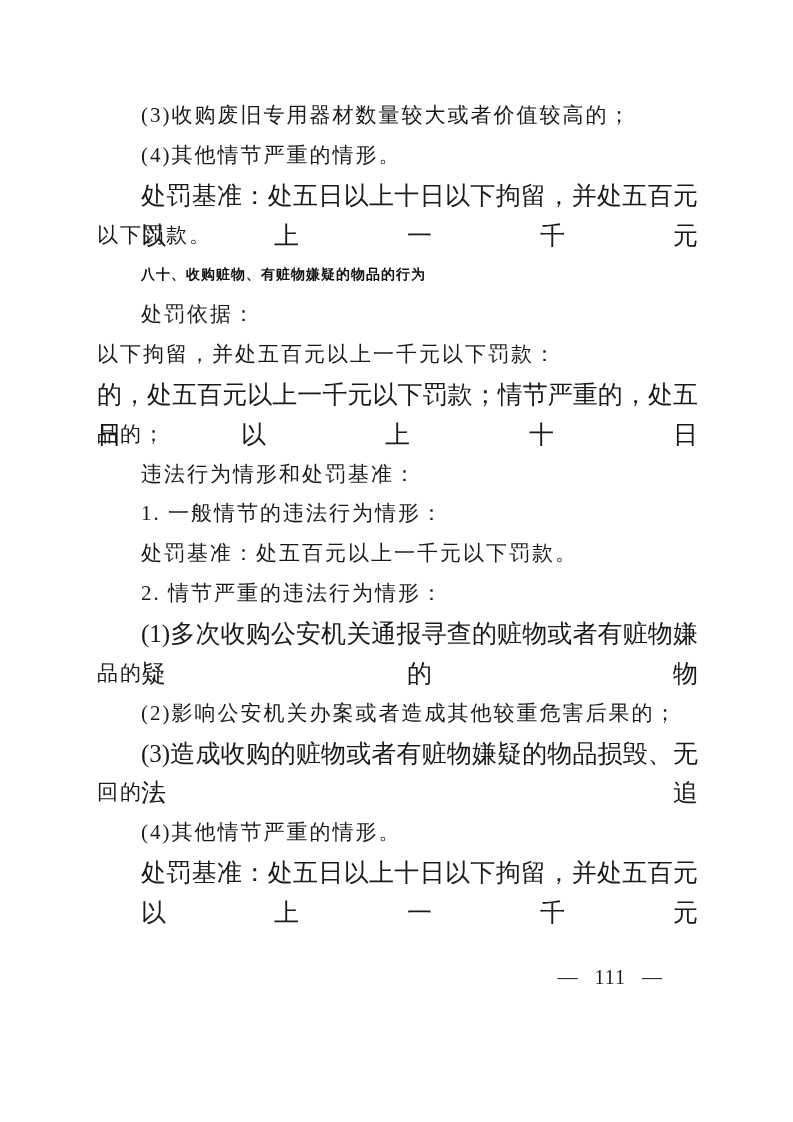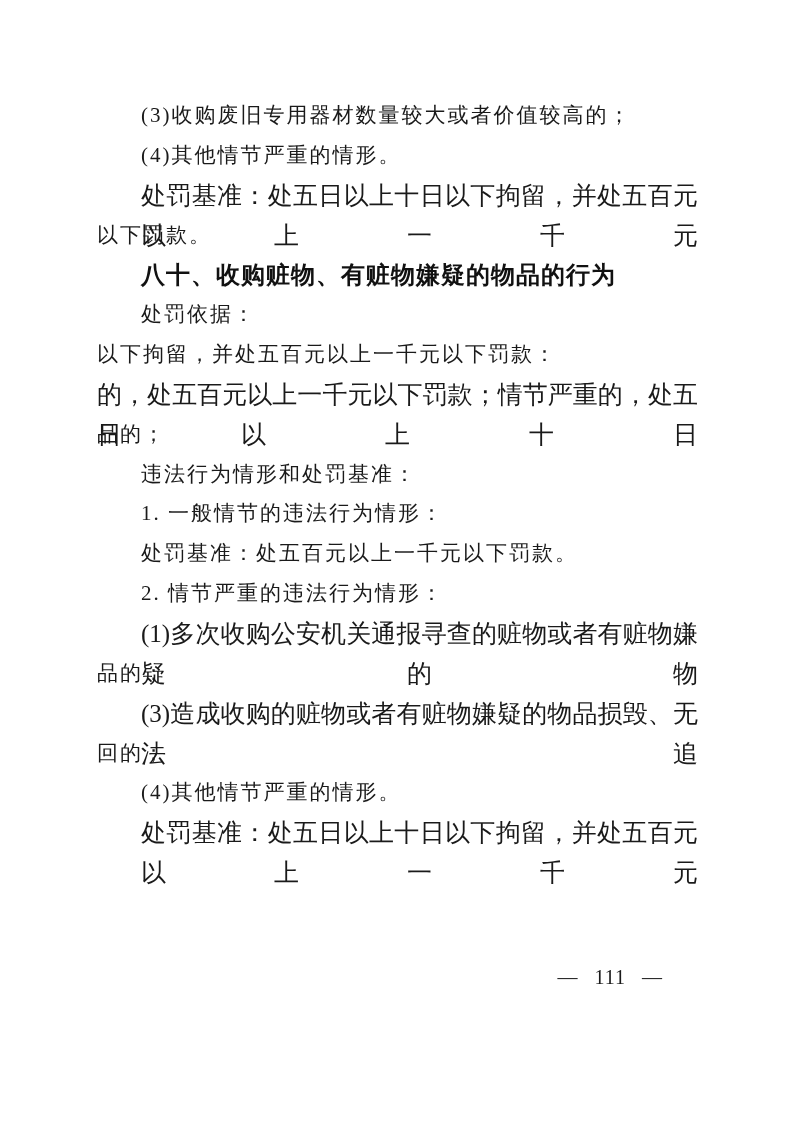--- a/index.html
+++ b/index.html
@@ -33,21 +33,21 @@
     text-align: justify;
     text-align-last: justify;
     text-justify: inter-character;
   }
   
   .line.ind { padding-left: 44px; }
   
   .line.hd {
     font-family: "Liberation Sans", "DejaVu Sans", sans-serif;
     font-weight: bold;
-    font-size: 24px;
+    font-size: 14px;
     letter-spacing: 1px;
     color: #111111;
   }
   .footer {
     position: absolute;
     top: 966px;
     right: 130px;
     font-size: 20px;
     letter-spacing: 1px;
     word-spacing: 10px;
@@ -68,20 +68,21 @@
     <div class="line ind">处罚依据：</div>
     <div class="line">以下拘留，并处五百元以上一千元以下罚款：</div>
     <div class="line jst">的，处五百元以上一千元以下罚款；情节严重的，处五日以上十日</div>
     <div class="line">品的；</div>
     <div class="line ind">违法行为情形和处罚基准：</div>
     <div class="line ind">1. 一般情节的违法行为情形：</div>
     <div class="line ind">处罚基准：处五百元以上一千元以下罚款。</div>
     <div class="line ind">2. 情节严重的违法行为情形：</div>
     <div class="line ind jst">(1)多次收购公安机关通报寻查的赃物或者有赃物嫌疑的物</div>
     <div class="line">品的；</div>
+    <div class="line ind">(2)影响公安机关办案或者造成其他较重危害后果的；</div>
     <div class="line ind jst">(3)造成收购的赃物或者有赃物嫌疑的物品损毁、无法追</div>
     <div class="line">回的；</div>
     <div class="line ind">(4)其他情节严重的情形。</div>
     <div class="line ind jst">处罚基准：处五日以上十日以下拘留，并处五百元以上一千元</div>
   </div>
 
   <div class="footer">— 111 —</div>
 </div>
 
 </body></html>

